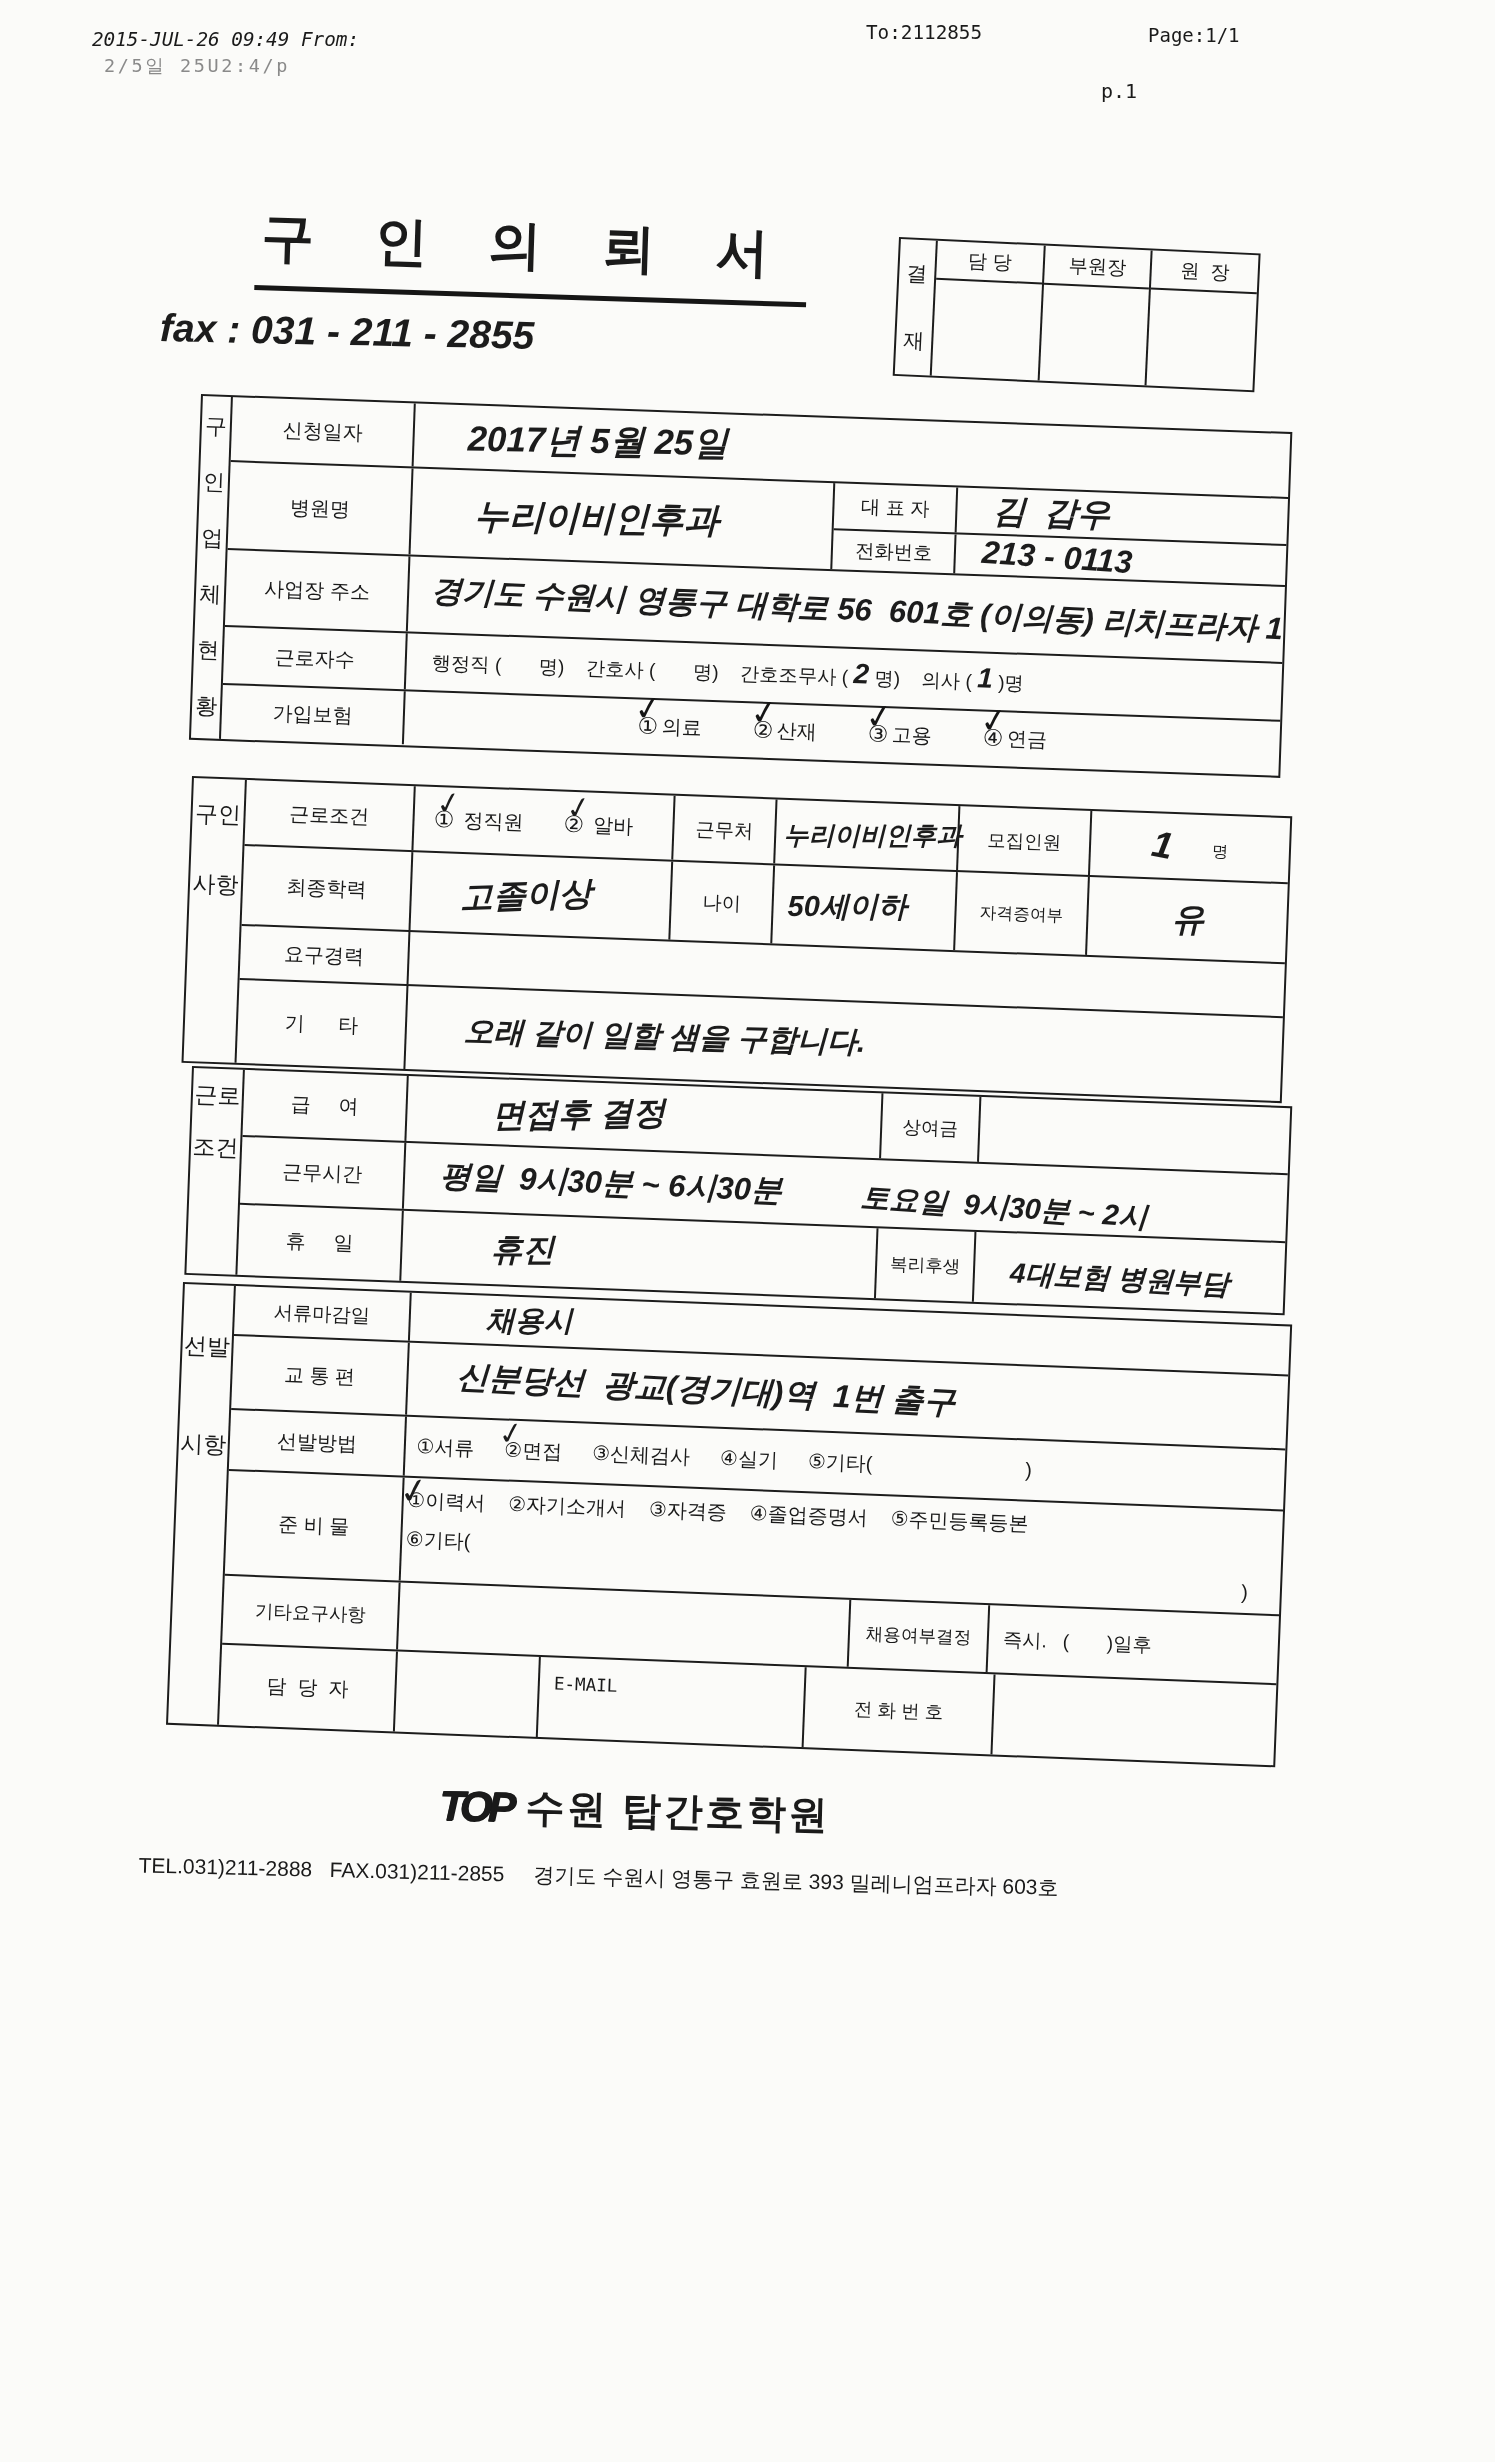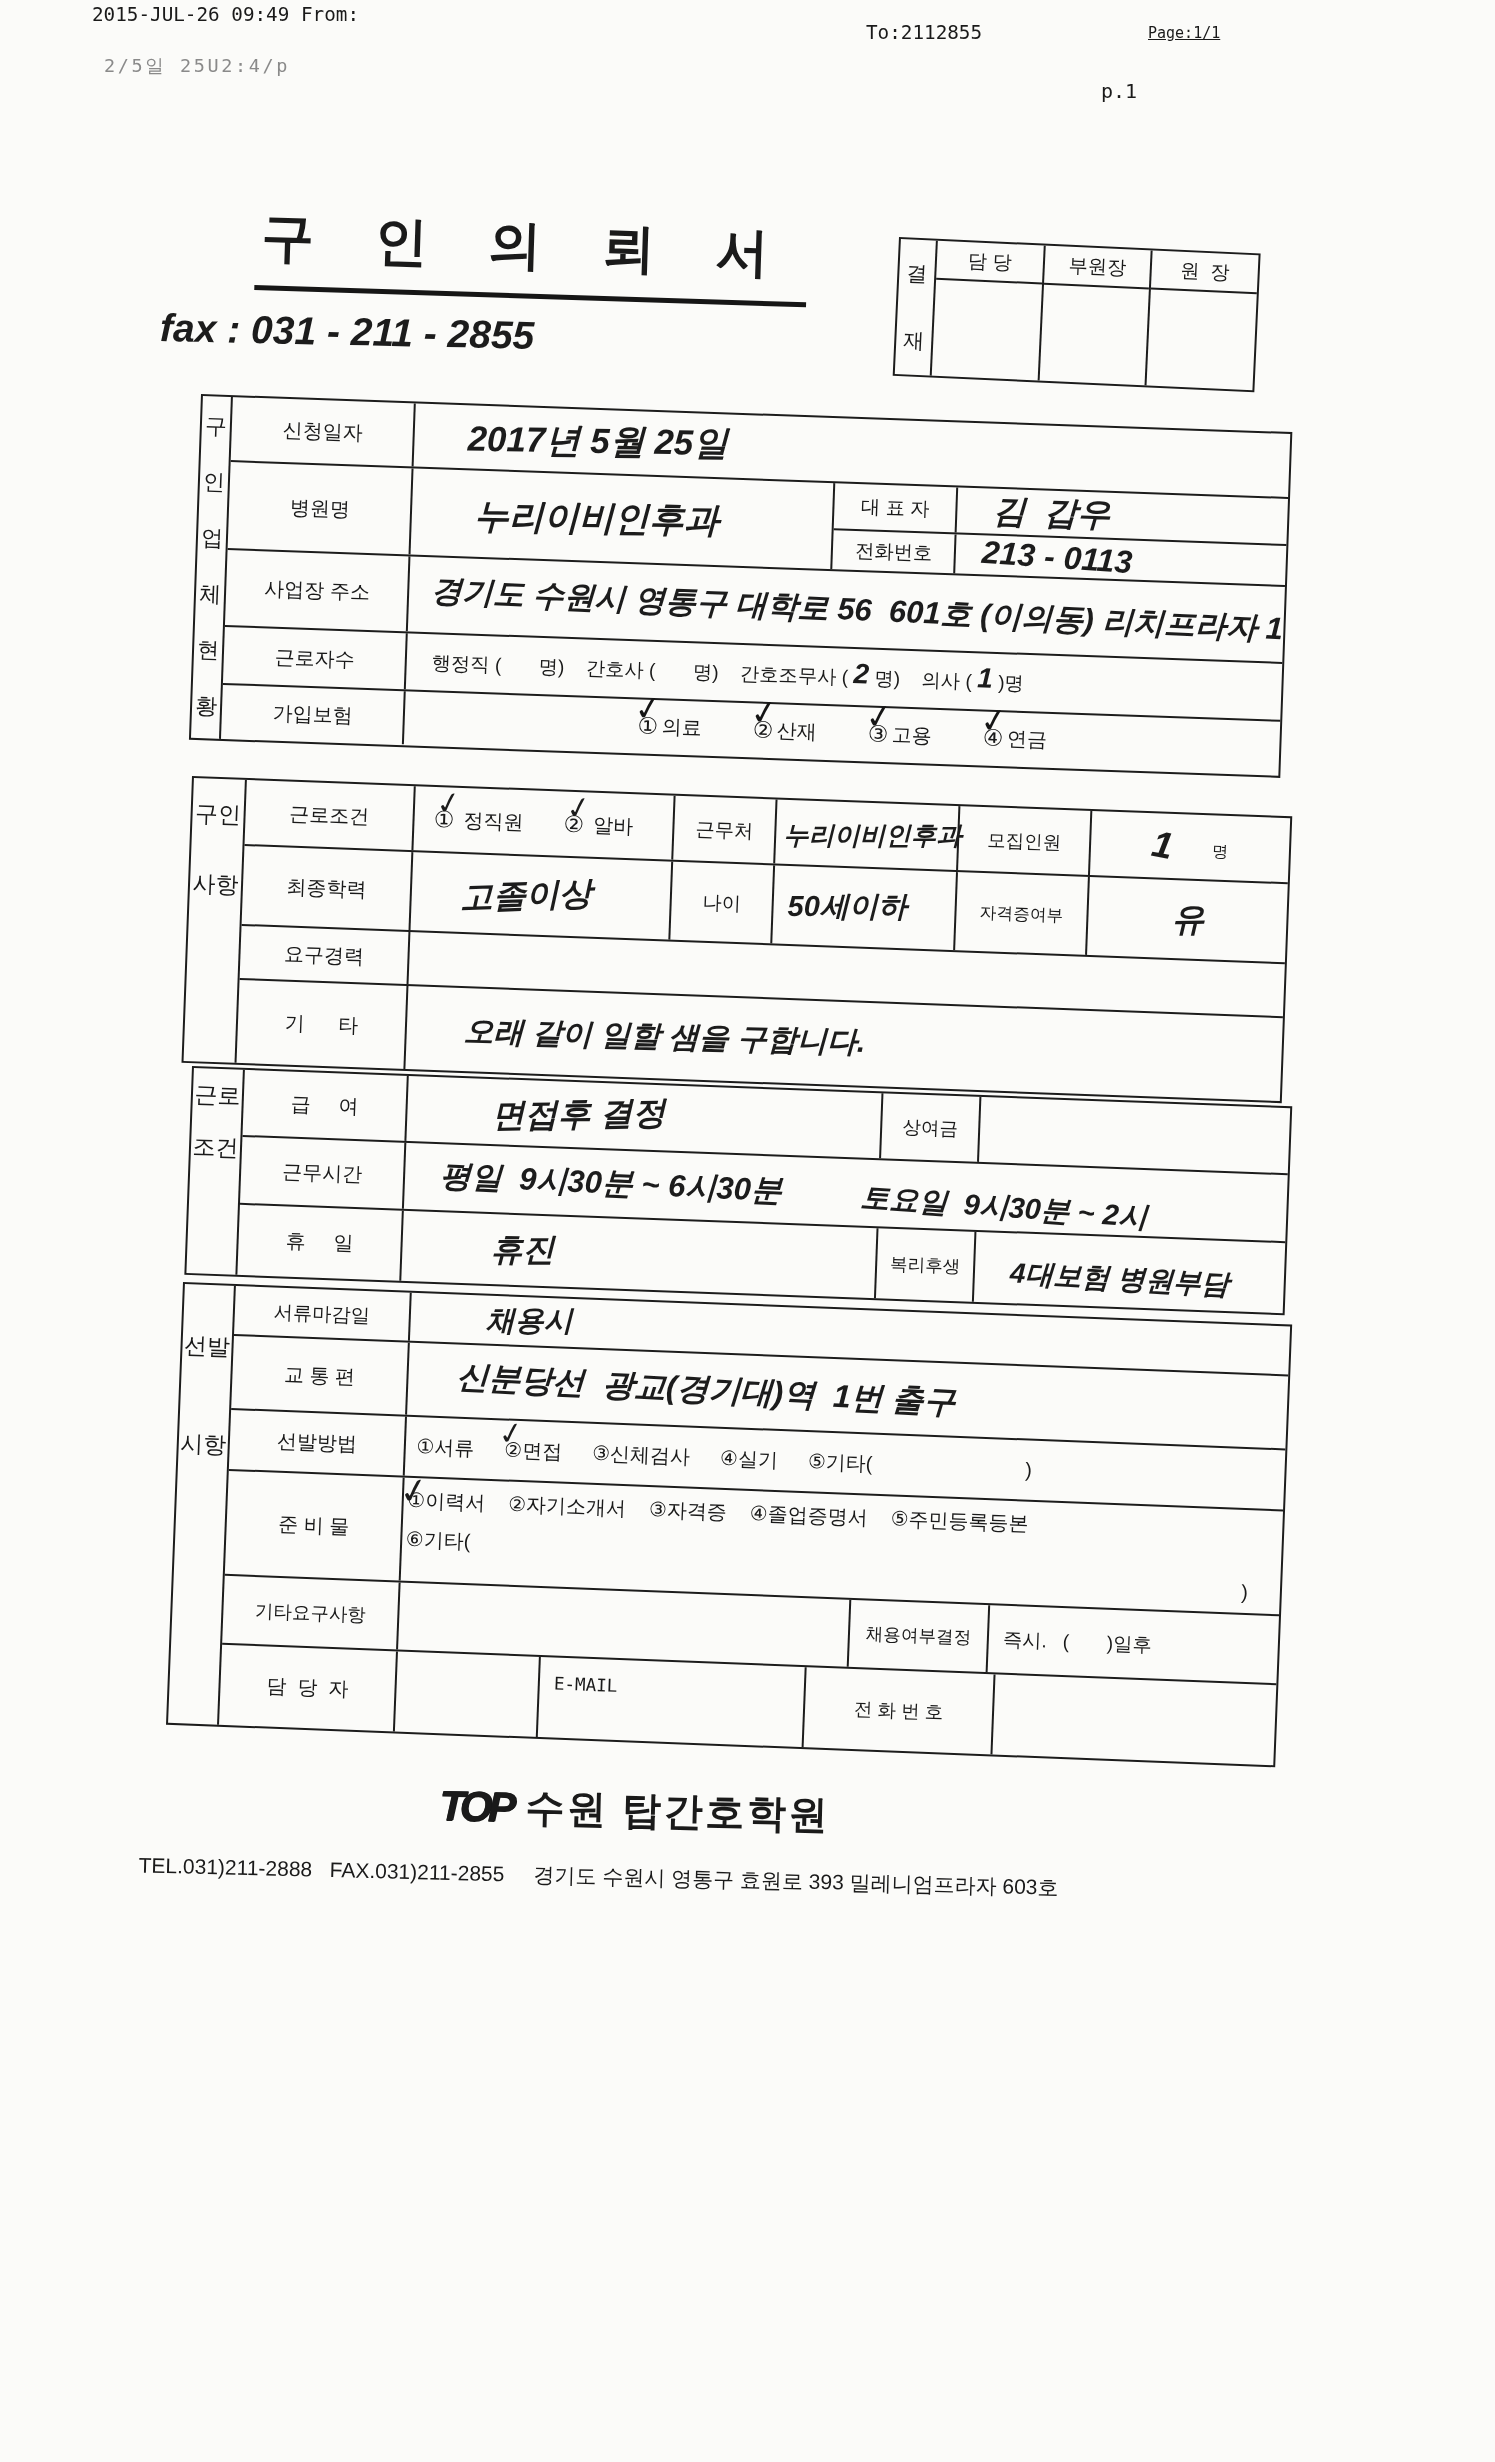--- a/index.html
+++ b/index.html
@@ -33,23 +33,23 @@
   .title{font-size:53px;font-weight:700;letter-spacing:23px;padding:0 16px 10.6px 5.3px;
          border-bottom:5.3px solid #161616;white-space:pre;}
   .chk2{position:absolute;left:1.8px;top:-17.6px;font-size:30px;font-weight:700;font-style:italic;
         transform:rotate(-12deg);line-height:1;}
 </style>
 </head>
 <body>
 
 <div class="page">
 
-  <div class="abs mono" style="left:92px;top:3px;font-size:19.3px;">2015-JUL-26 09:49 From:</div>
+  <div class="abs mono" style="left:92px;top:28px;font-size:19.3px;font-style:italic;">2015-JUL-26 09:49 From:</div>
   <div class="abs mono" style="left:866px;top:21px;font-size:19.3px;">To:2112855</div>
-  <div class="abs mono" style="left:1148px;top:24px;font-size:15px;text-decoration:underline;">Page:1/1</div>
+  <div class="abs mono" style="left:1148px;top:24px;font-size:19px;">Page:1/1</div>
   <div class="abs mono" style="left:104px;top:53px;font-size:18.5px;color:#8a8a8a;letter-spacing:2.6px;">2/5일 25U2:4/p</div>
   <div class="abs mono" style="left:1101px;top:79px;font-size:20px;">p.1</div>
 
   <div class="title-wrap">
     <div class="title">구 인 의 뢰 서</div>
   </div>
   <div class="abs hw" style="left:160px;top:310px;font-size:39px;transform:rotate(1.2deg);">fax : 031 - 211 - 2855</div>
 
   <div class="tbl" style="left:899px;top:237px;width:362px;height:139px;transform:rotate(2.6deg);transform-origin:left top;">
     <div class="side" style="width:37px;font-size:21px;line-height:67px;">결재</div>

